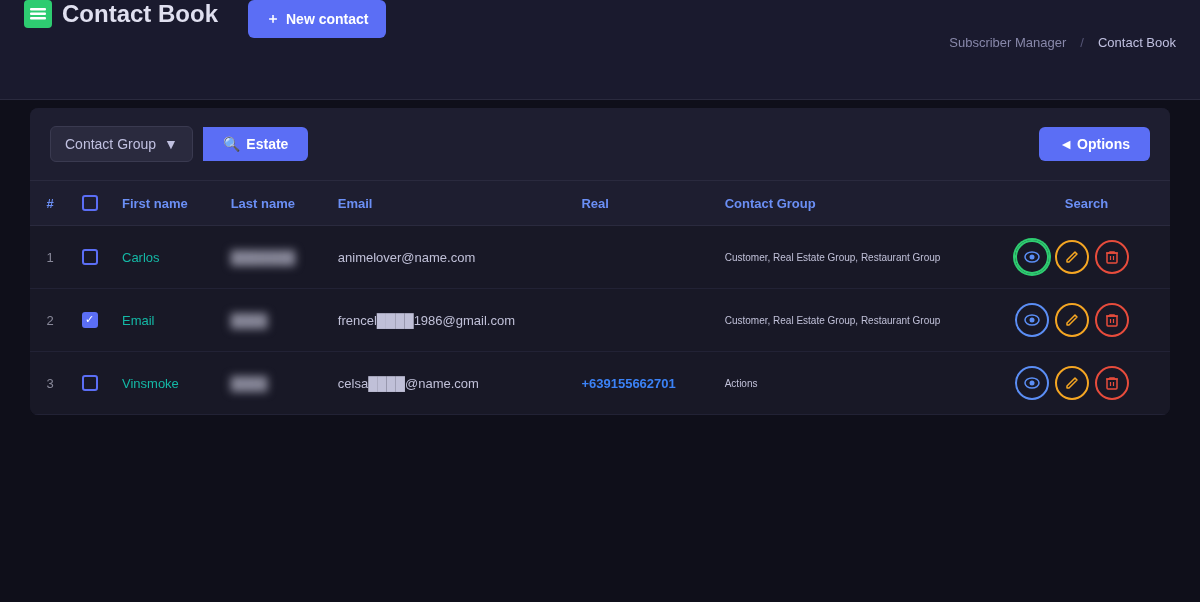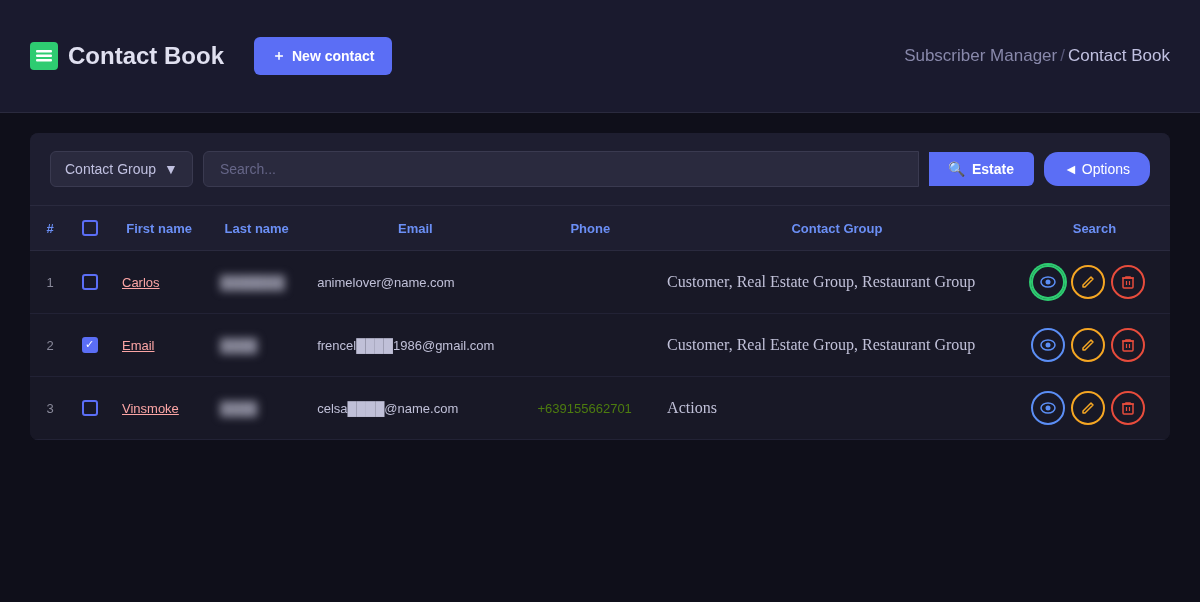--- a/index.html
+++ b/index.html
@@ -6,24 +6,24 @@
     body {
       background: #0f0f1a;
       font-family: 'Segoe UI', Arial, sans-serif;
       color: #cdd6f4;
       min-height: 602px;
       display: flex;
       flex-direction: column;
     }
     .top-bar {
       background: #1a1a2e;
-      height: 113px;
-      display: flex;
-      align-items: center;
-      padding: 0 30px;
+      height: 100px;
+      display: flex;
+      align-items: flex-start;
+      padding: 0 24px;
       border-bottom: 1px solid #2a2a3e;
     }
     .logo-area {
       display: flex;
       align-items: center;
       gap: 10px;
     }
     .logo-icon {
       width: 28px;
       height: 28px;
@@ -53,29 +53,30 @@
       font-weight: 600;
       cursor: pointer;
       display: flex;
       align-items: center;
       gap: 6px;
     }
     .breadcrumb {
       margin-left: auto;
       display: flex;
       align-items: center;
-      gap: 3px;
-      font-size: 17px;
+      gap: 14px;
+      font-size: 13px;
       color: #8888aa;
+      margin-top: 35px;
     }
     .breadcrumb .separator { color: #555577; }
     .breadcrumb .current { color: #c0c0e0; }
     .main-content {
       background: #181826;
-      margin: 20px 30px;
+      margin: 8px 30px;
       border-radius: 8px;
       overflow: hidden;
     }
     .toolbar {
       background: #1e1e30;
       padding: 18px 20px;
       display: flex;
       align-items: center;
       gap: 10px;
       border-bottom: 1px solid #2a2a3e;
@@ -115,44 +116,44 @@
       cursor: pointer;
       display: flex;
       align-items: center;
       gap: 6px;
     }
     .options-btn {
       margin-left: auto;
       background: #5b6ef5;
       color: #fff;
       border: none;
-      border-radius: 14px;
+      border-radius: 6px;
       padding: 9px 20px;
       font-size: 14px;
-      font-weight: 400;
+      font-weight: 700;
       cursor: pointer;
       display: flex;
       align-items: center;
       gap: 6px;
     }
     .table-container { width: 100%; }
     table {
       width: 100%;
       border-collapse: collapse;
     }
     thead tr {
       background: #1e1e30;
       border-bottom: 1px solid #2a2a3e;
     }
     thead th {
       padding: 14px 12px;
       font-size: 13px;
       font-weight: 600;
       color: #6b8ff5;
-      text-align: center;
+      text-align: left;
     }
     thead th.center { text-align: center; }
     tbody tr {
       border-bottom: 1px solid #222235;
       background: #181826;
     }
     tbody td {
       padding: 14px 12px;
       font-size: 13px;
       color: #c0c0d8;
@@ -175,28 +176,28 @@
       background: #5b6ef5;
     }
     .custom-checkbox.checked::after {
       content: '✓';
       color: #fff;
       font-size: 11px;
       position: absolute;
       top: -1px;
       left: 1px;
     }
-    .first-name { color: #fca5a5; font-weight: 500; text-decoration: underline; }
+    .first-name { color: #14b8a6; font-weight: 500; }
     .last-name-blur {
       filter: blur(4px);
       color: #888899;
       user-select: none;
     }
-    .phone-cell { color: #4d7c0f; }
-    .group-cell { color: #c0c0d8; font-size: 16px; font-family: Liberation Serif, serif; }
+    .phone-cell { color: #3b82f6; font-weight: bold; }
+    .group-cell { color: #c0c0d8; font-size: 10px; }
     .actions-cell {
       display: flex;
       align-items: center;
       gap: 6px;
     }
     .action-btn {
       width: 34px;
       height: 34px;
       border-radius: 50%;
       border: 2px solid;
@@ -255,42 +256,41 @@
   </div>
 </div>
 
 <div class="main-content">
 
   <div class="toolbar">
     <div class="contact-group-dropdown">
       <span>Contact Group</span>
       <span>▼</span>
     </div>
-    <input class="search-input" type="text" placeholder="Search..." style="">
     <button class="search-btn">
       <span>🔍</span>
       <span>Estate</span>
     </button>
     <button class="options-btn">
       <span>◄ Options</span>
     </button>
   </div>
 
   <div class="table-container">
     <table>
       <thead>
         <tr>
           <th class="center">#</th>
           <th class="center header-checkbox-wrapper">
             <div class="custom-checkbox"></div>
           </th>
           <th>First name</th>
           <th>Last name</th>
           <th>Email</th>
-          <th>Phone</th>
+          <th>Real</th>
           <th>Contact Group</th>
           <th class="center">Search</th>
         </tr>
       </thead>
       <tbody id="table-body">
       <tr>
     <td class="row-num">1</td>
     <td class="checkbox-cell">
       <div class="custom-checkbox "></div>
     </td>

